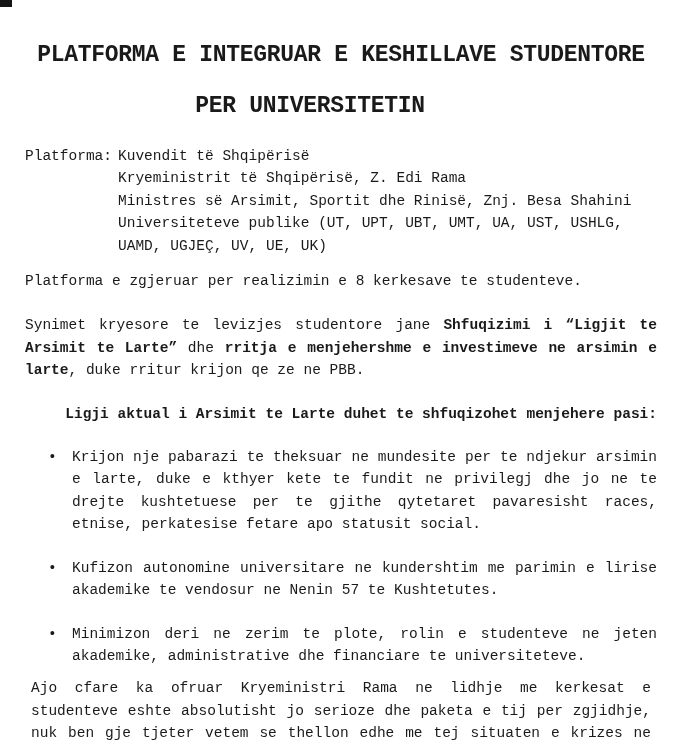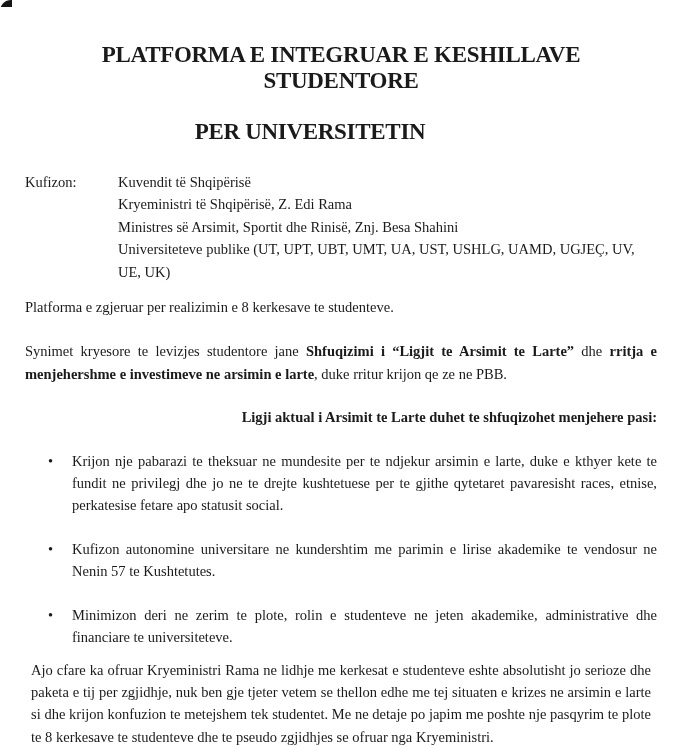--- a/index.html
+++ b/index.html
@@ -3,25 +3,24 @@
 <meta charset="utf-8">
 <style>
   html, body { margin:0; padding:0; background:#ffffff; }
   .page {
     position:relative;
     width:684px; height:746px;
     box-sizing:border-box;
     padding:42px 27px 0 25px;
     background:#ffffff;
     color:#1a1a1a;
-    font-family:Liberation Serif, serif;
+    font-family:Liberation Mono, monospace;
     font-size:14.5px;
     line-height:22.4px;
     overflow:hidden;
-    border-radius:11px;
   }
   .scan-artifact {
     position:absolute; top:0; left:0;
     width:12px; height:7px;
     background:#151515;
   }
   .title {
     margin:0;
     font-weight:bold;
     font-size:23px;
@@ -57,24 +56,24 @@
 <body>
 
 <div class="page">
 
   <div class="scan-artifact"></div>
 
   <h1 class="title title-l1">PLATFORMA E INTEGRUAR E KESHILLAVE STUDENTORE</h1>
   <h1 class="title title-l2">PER UNIVERSITETIN</h1>
 
   <div class="addr-row addressing">
-    <div class="label">Kufizon:</div>
+    <div class="label">Platforma:</div>
     <div class="vals">
       <div>Kuvendit të Shqipërisë</div>
-      <div>Kryeministri të Shqipërisë, Z. Edi Rama</div>
+      <div>Kryeministrit të Shqipërisë, Z. Edi Rama</div>
       <div>Ministres së Arsimit, Sportit dhe Rinisë, Znj. Besa Shahini</div>
       <div>Universiteteve publike (UT, UPT, UBT, UMT, UA, UST, USHLG, UAMD, UGJEÇ, UV, UE, UK)</div>
     </div>
   </div>
 
   <div class="addr-row subject">
     <div class="vals">Platforma e zgjeruar per realizimin e 8 kerkesave te studenteve.</div>
   </div>
 
   <p class="para"><span>Synimet kryesore te levizjes studentore jane </span><b>Shfuqizimi i “Ligjit te Arsimit te Larte”</b><span> dhe </span><b>rritja e menjehershme e investimeve ne arsimin e larte</b><span>, duke rritur krijon qe ze ne PBB.</span></p>

